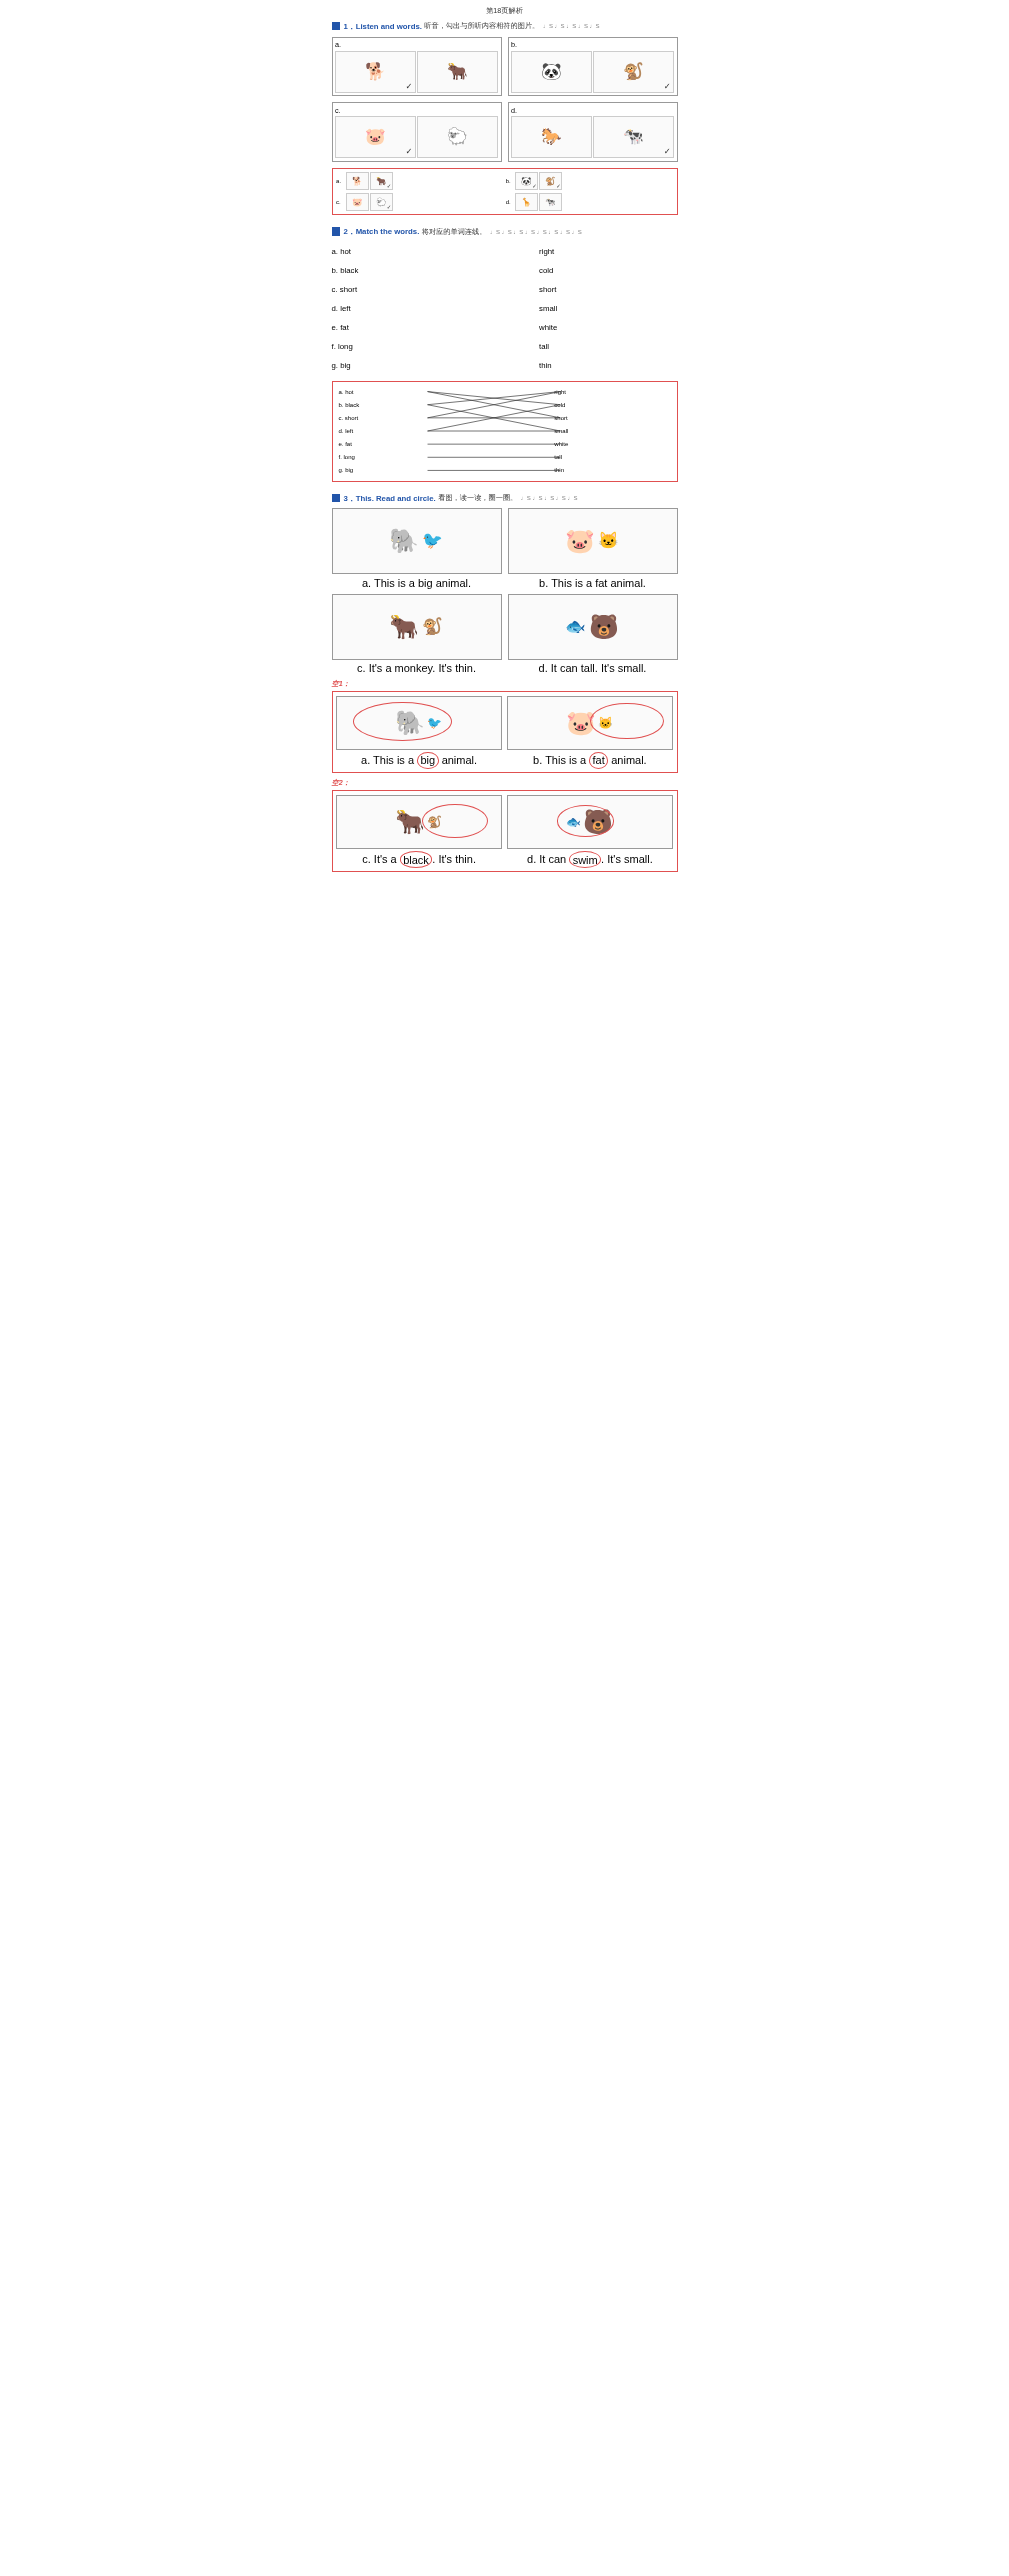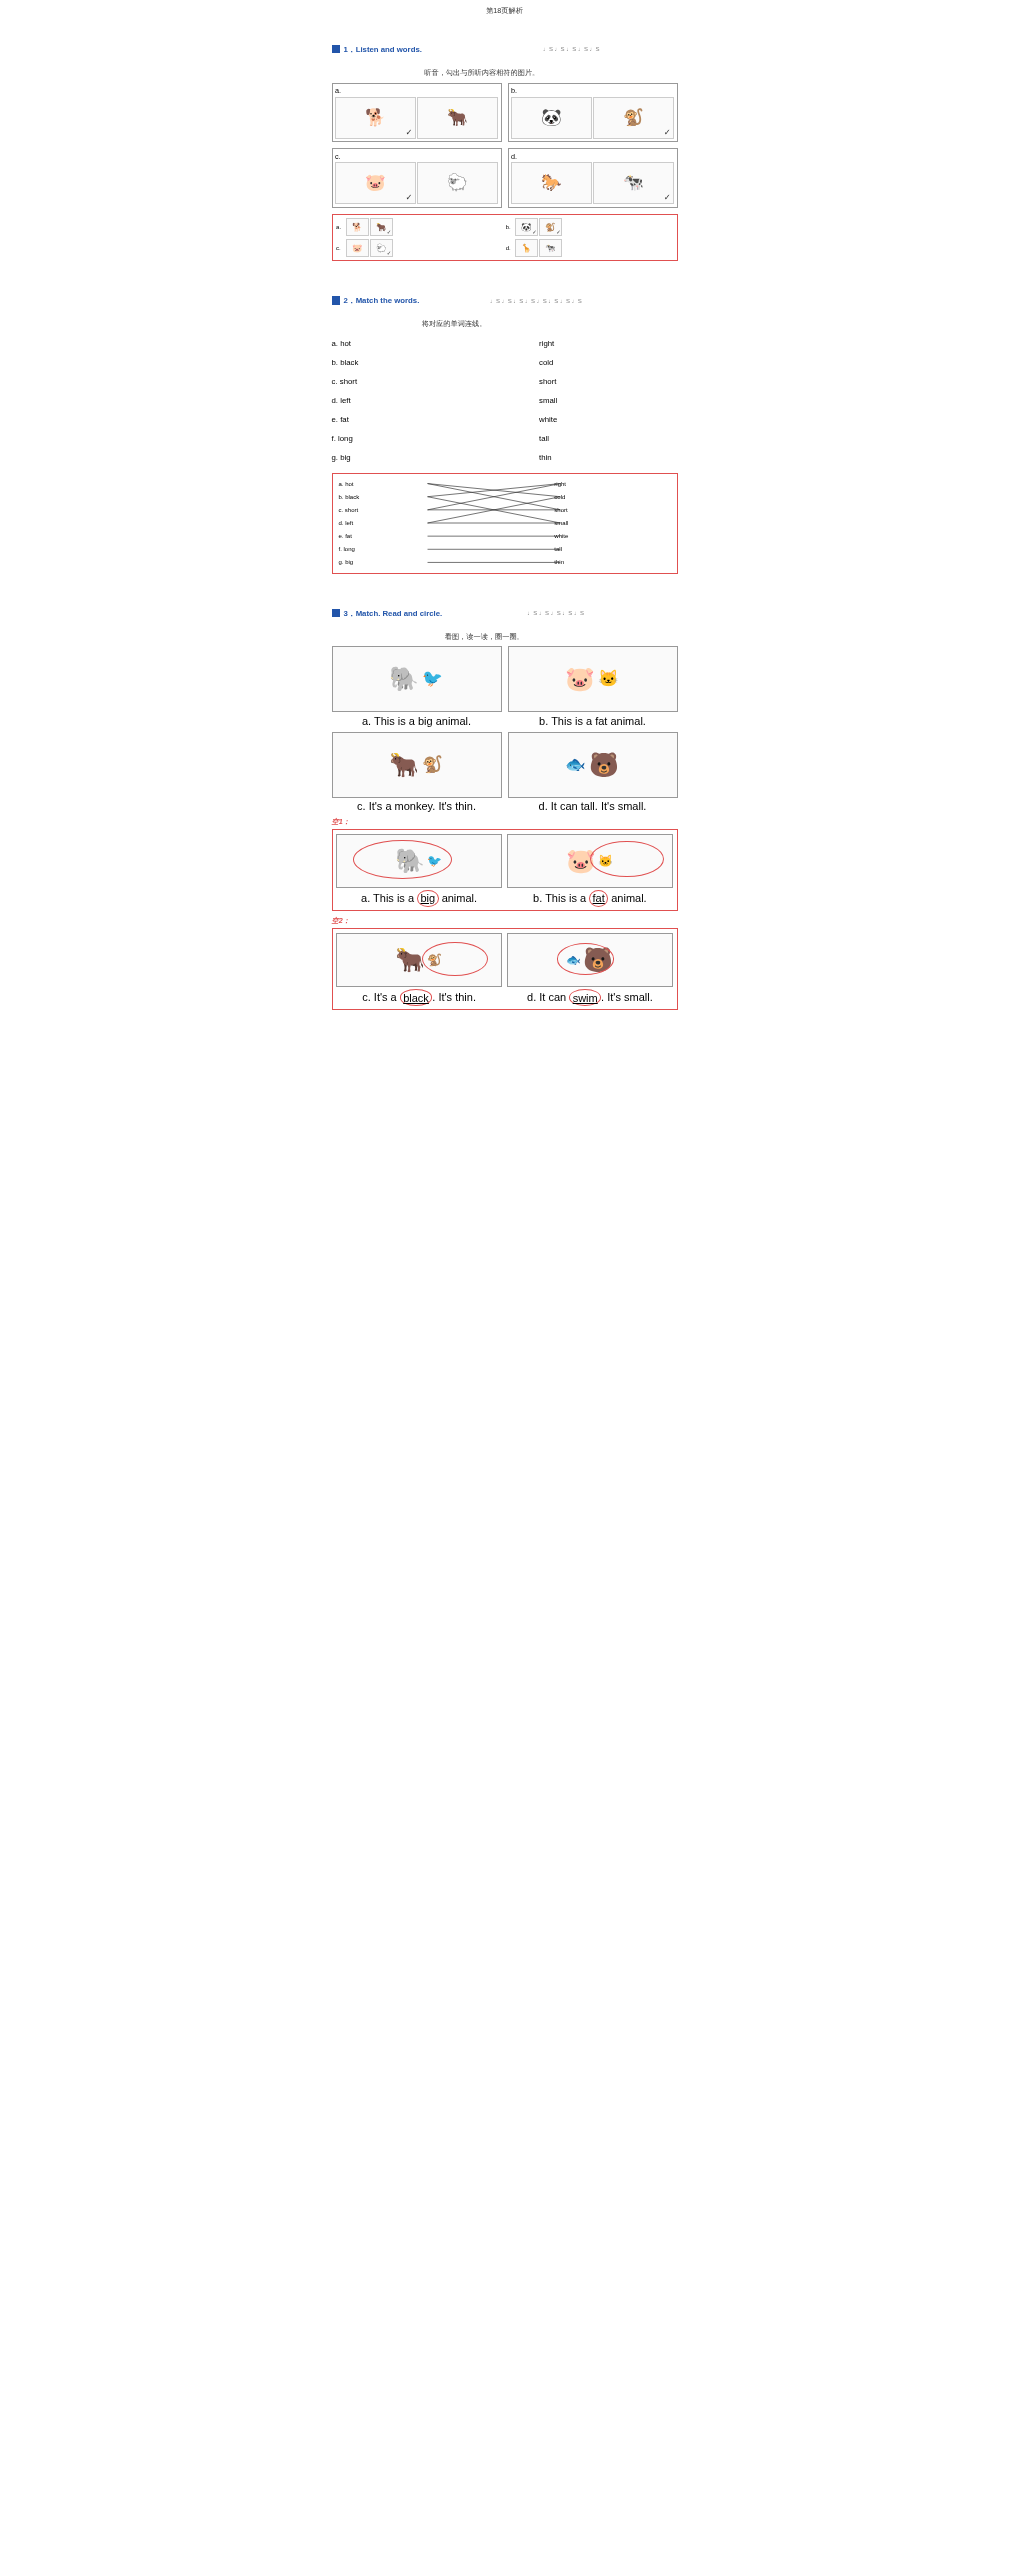--- a/index.html
+++ b/index.html
@@ -34,21 +34,20 @@
     }
     .section-title {
       font-size: 7.8px;
       color: #2255aa;
       font-weight: bold;
     }
     .section-subtitle {
       font-size: 7.2px;
       color: #333;
       margin-left: 2.4px;
-      margin-top: 47px;
     }
     .audio-icons {
       font-size: 6px;
       color: #888;
       margin-left: 3.6px;
     }
 
     
     .s1-grid {
       display: grid;
@@ -235,21 +234,20 @@
       margin-bottom: 4.8px;
       background: #fff;
     }
     .circle-highlight {
       border: 1.2px solid #e05050;
       border-radius: 50%;
       padding: 1.2px 2.4px;
       display: inline-flex;
       align-items: center;
       justify-content: center;
-      text-decoration: underline;
     }
     .s3-answer-grid {
       display: grid;
       grid-template-columns: 1fr 1fr;
       gap: 4.8px;
     }
     .s3-ans-item {
       display: flex;
       flex-direction: column;
       align-items: center;
@@ -447,21 +445,21 @@
         <line x1="80" y1="33" x2="200" y2="77" stroke="#333" stroke-width="0.8"></line>
       </svg>
     </div>
   </div>
 </div>
 
 <div class="section">
   <div class="section-header">
     <div class="section-square"></div>
     <span class="section-title">3．</span>
-    <span class="section-title">Match. Read and circle.</span>
+    <span class="section-title">This. Read and circle.</span>
     <span class="section-subtitle">看图，读一读，圈一圈。</span>
     <span class="audio-icons">♩S ♩S ♩S ♩S ♩S</span>
   </div>
 
   <div class="s3-grid">
     <div class="s3-item">
       <div class="s3-img-box">
         <span class="animal-large">🐘</span>
         <span class="animal-medium">🐦</span>
       </div>

